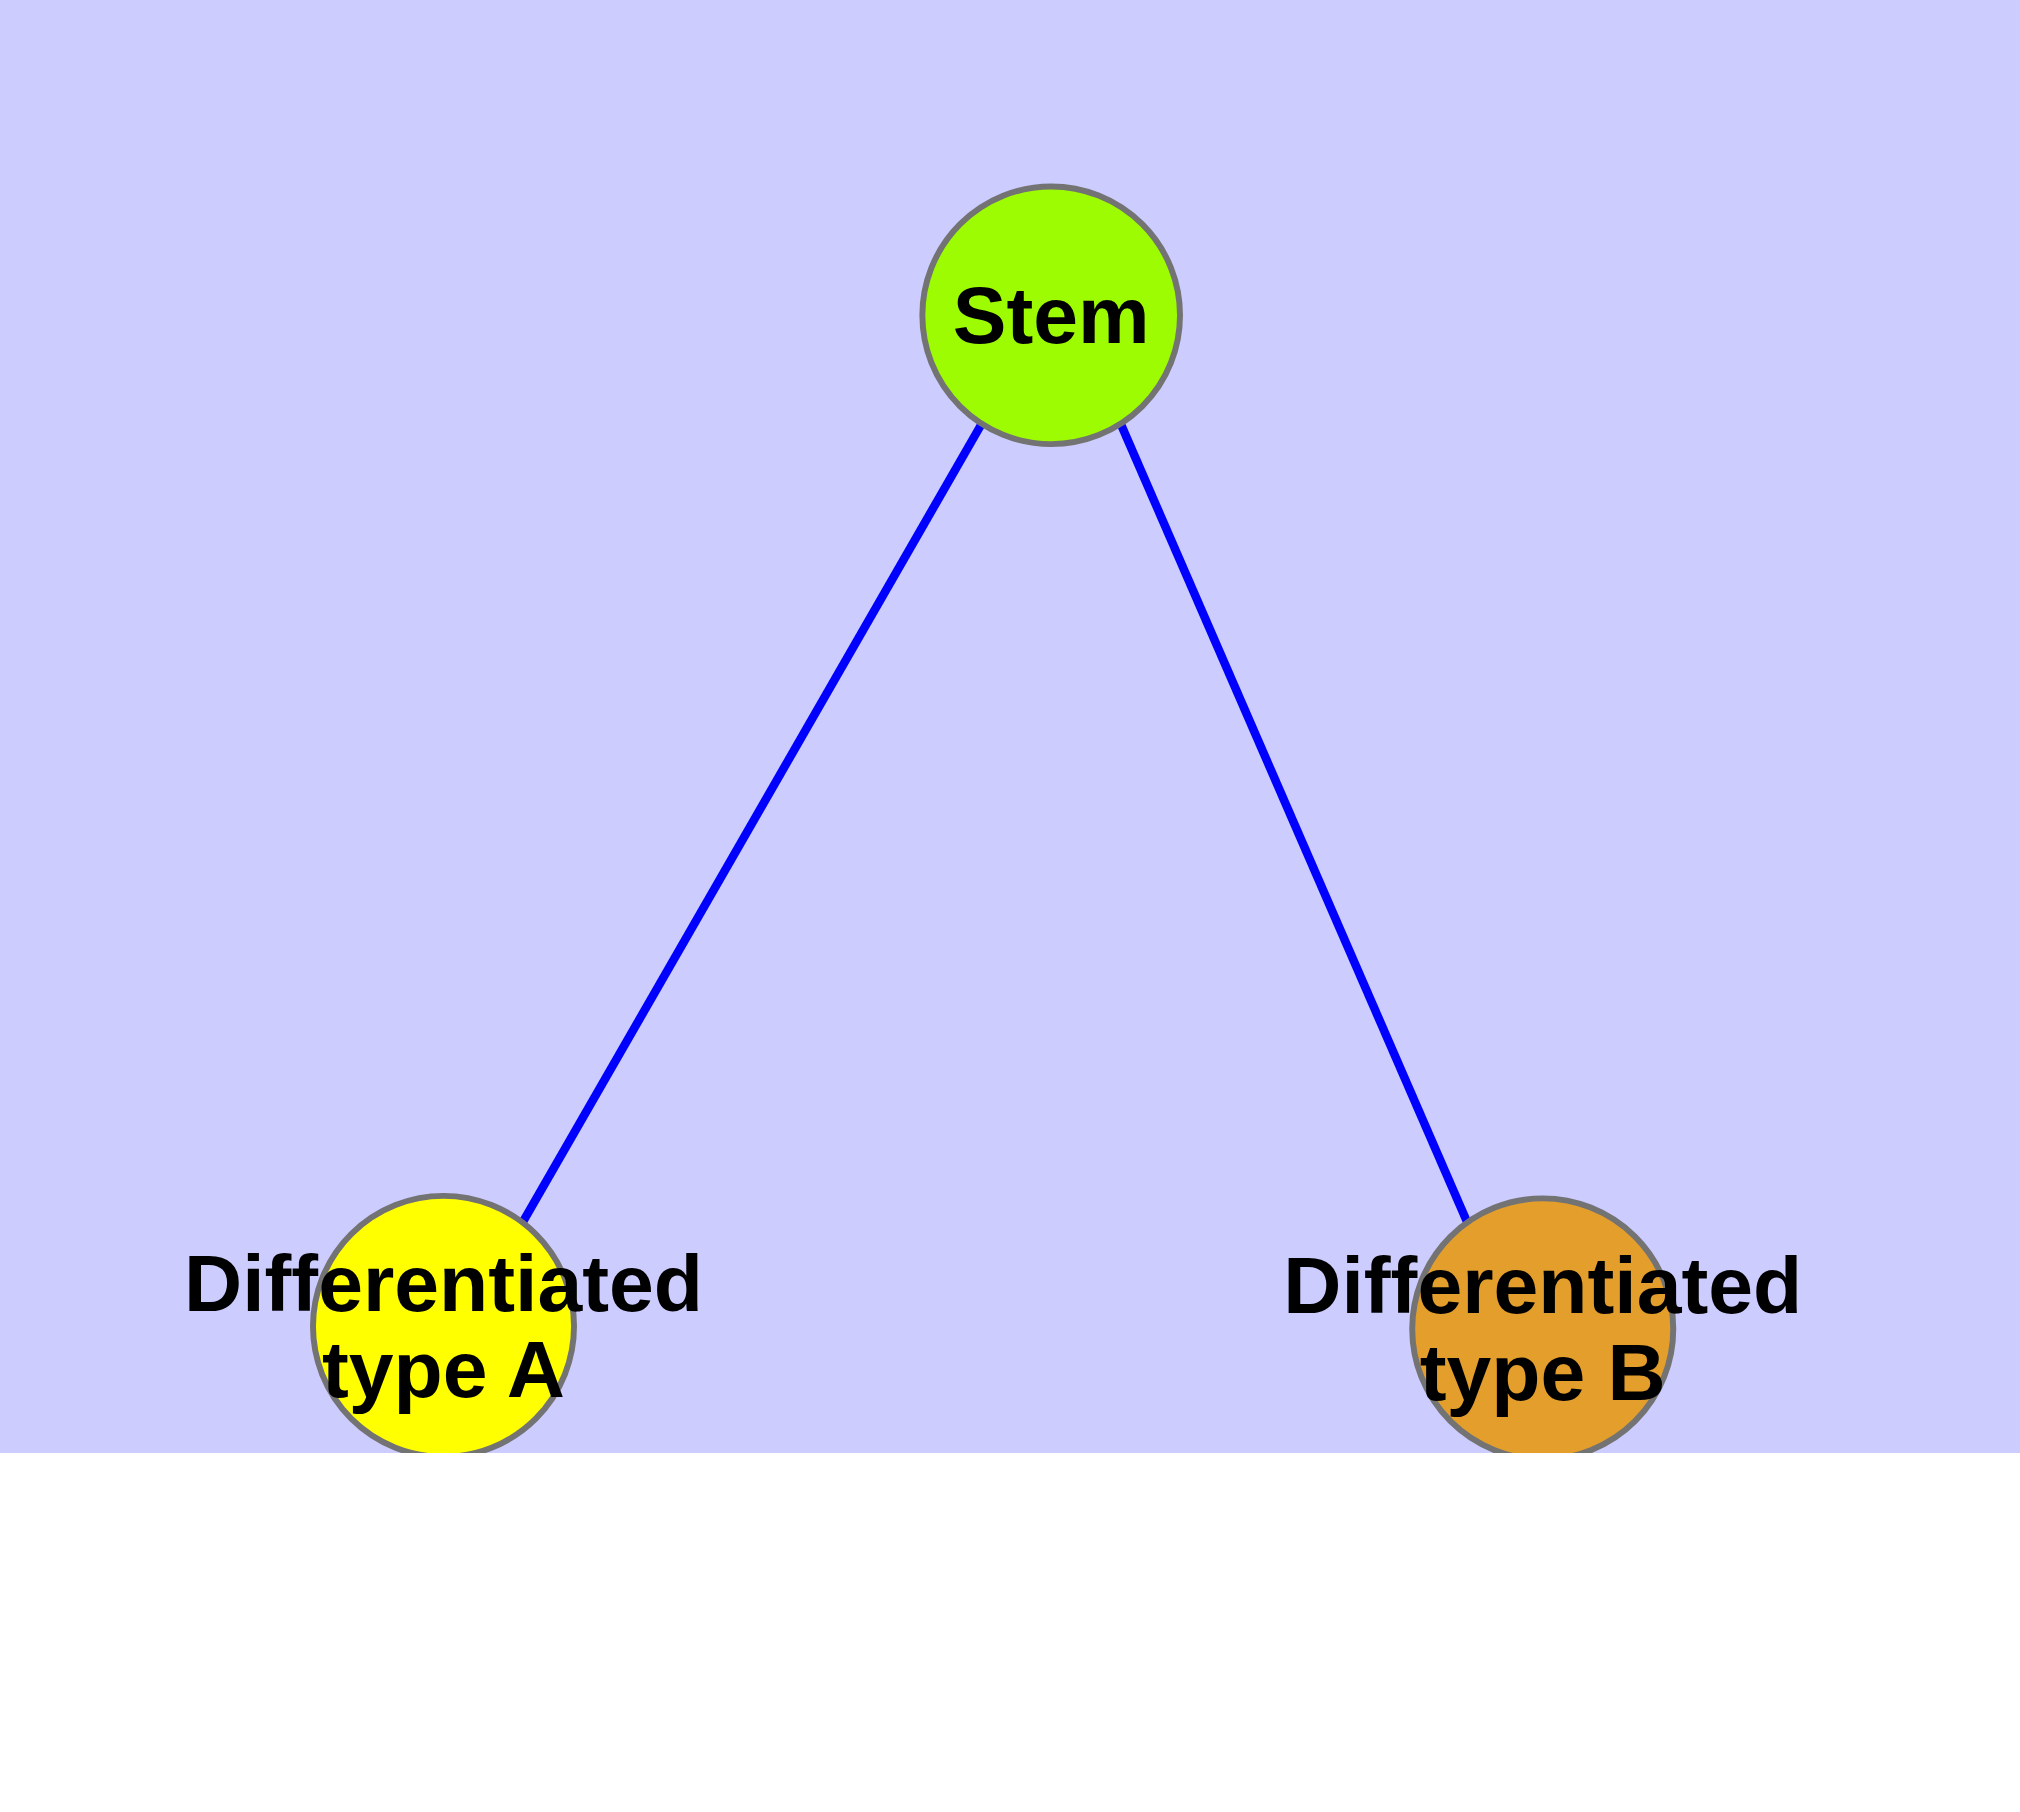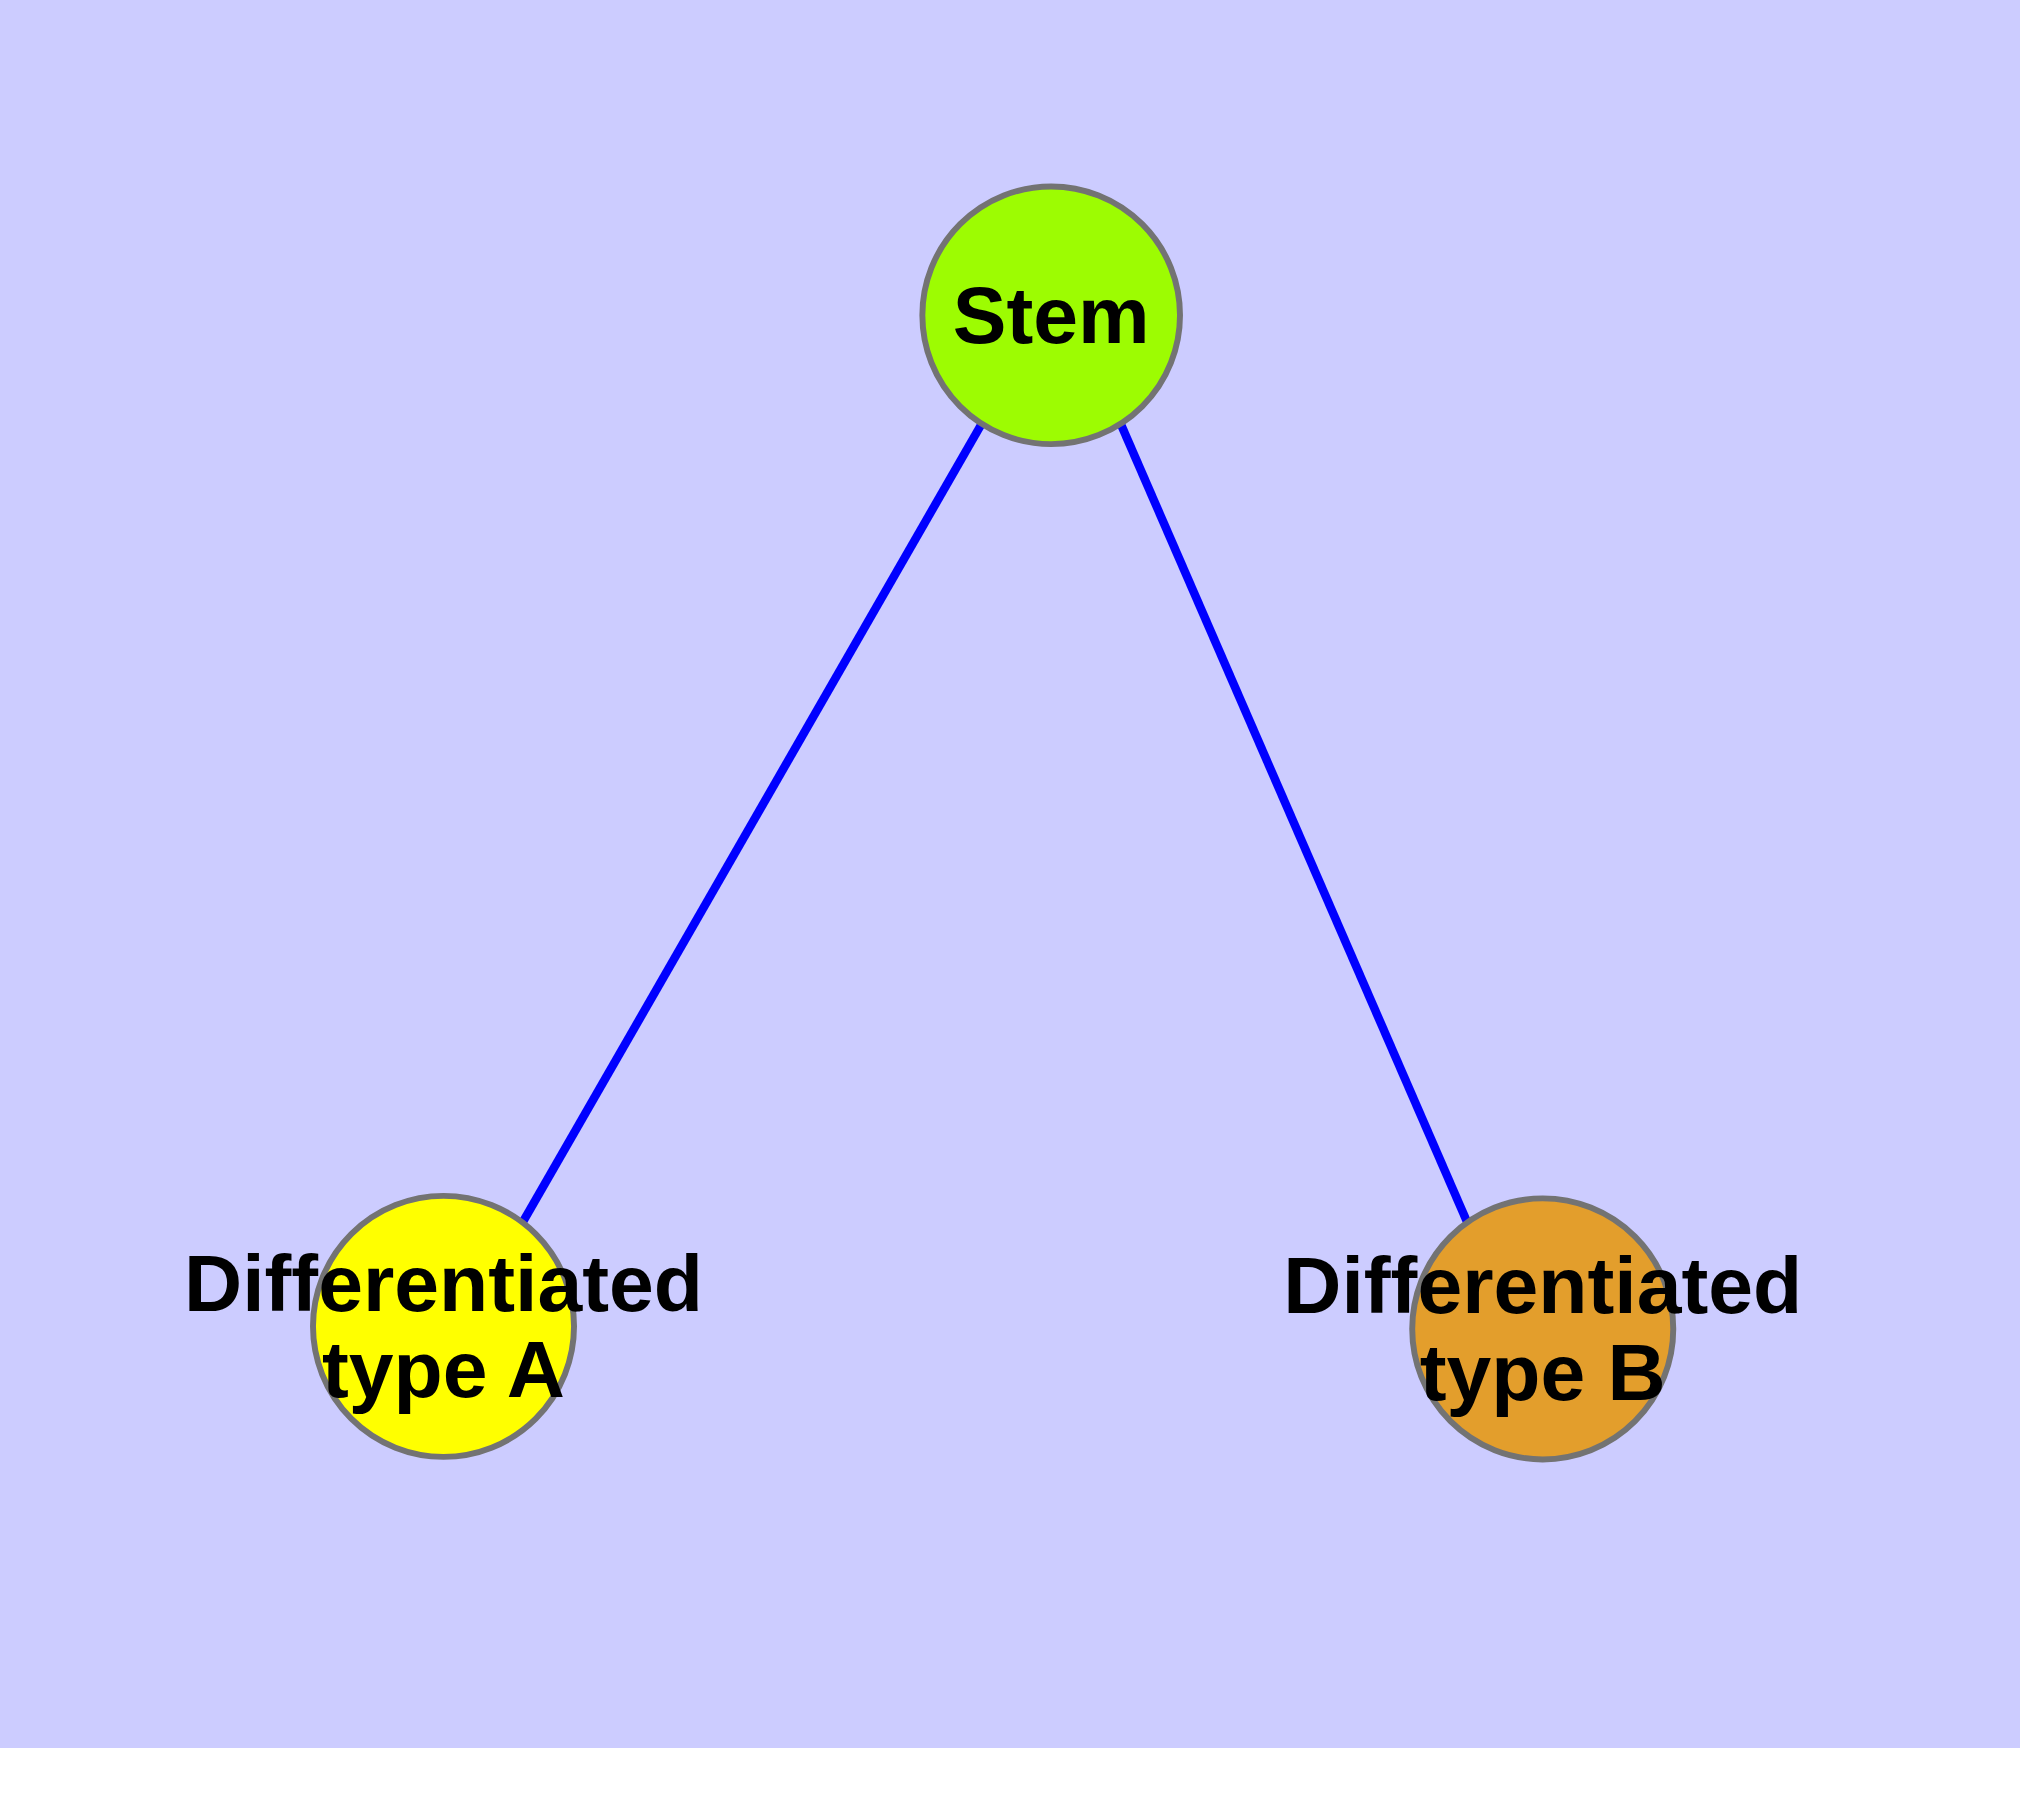--- a/index.html
+++ b/index.html
@@ -4,21 +4,21 @@
 <title>Cell differentiation graph</title>
 <style>
   html, body {
     margin: 0;
     padding: 0;
     background: #ffffff;
   }
   #canvas {
     position: relative;
     width: 2021px;
-    height: 1748px;
+    height: 1453px;
     background: #ccccff;
     overflow: hidden;
     font-family: "Liberation Sans", "DejaVu Sans", sans-serif;
   }
   #graph-svg {
     position: absolute;
     left: 0;
     top: 0;
     width: 2021px;
     height: 1812px;

